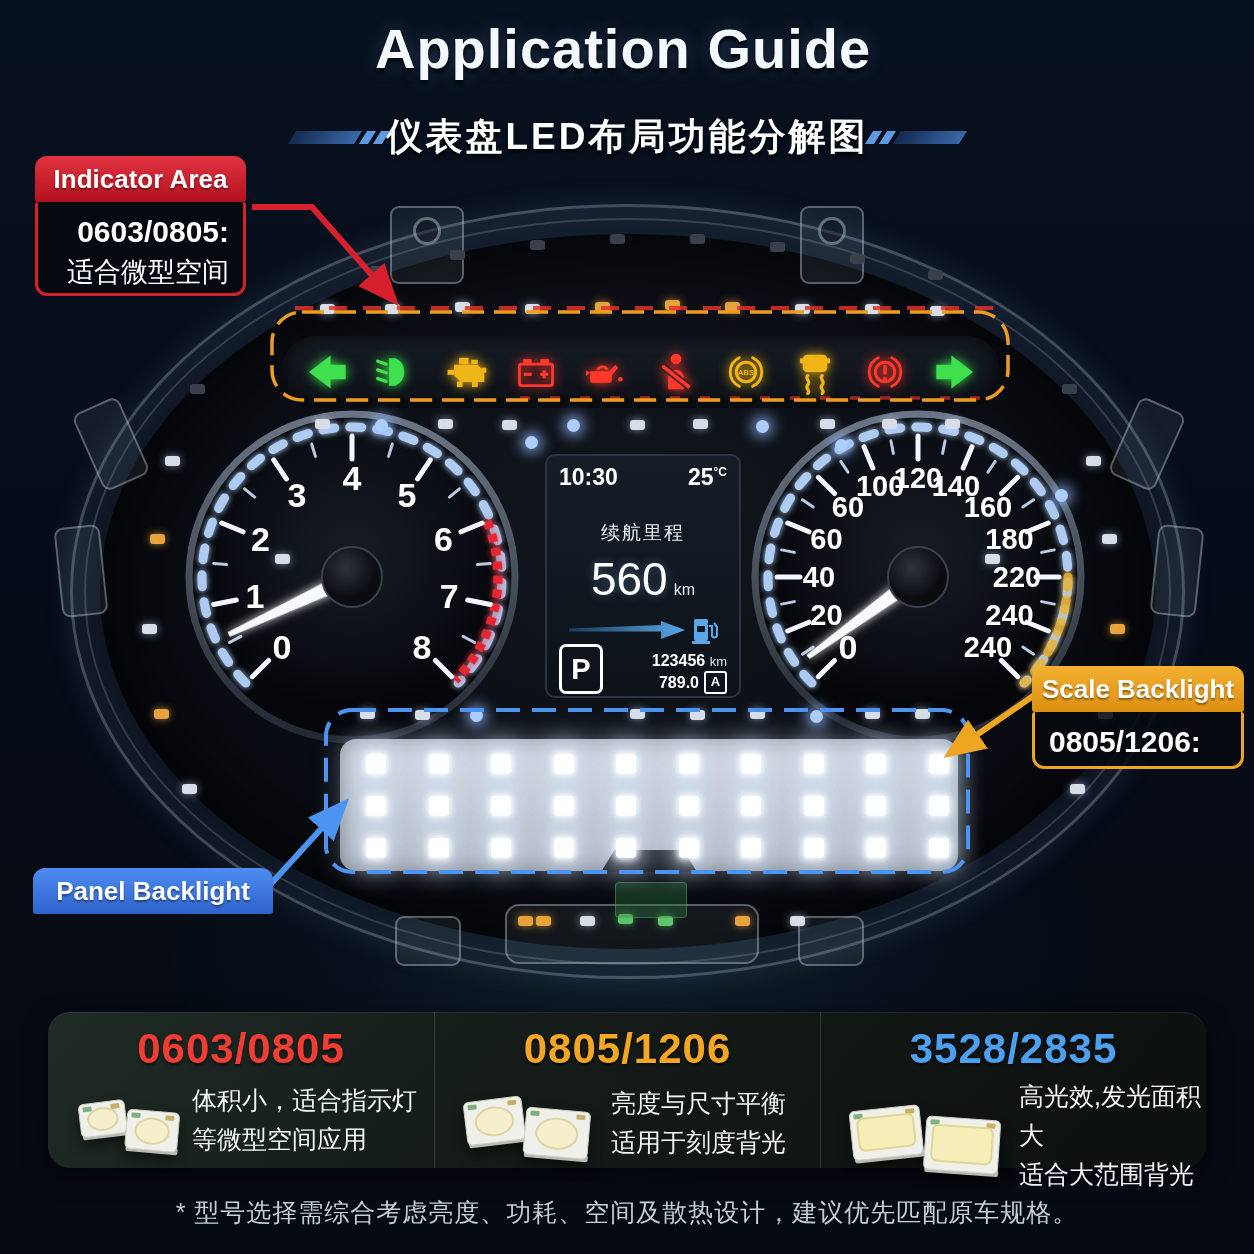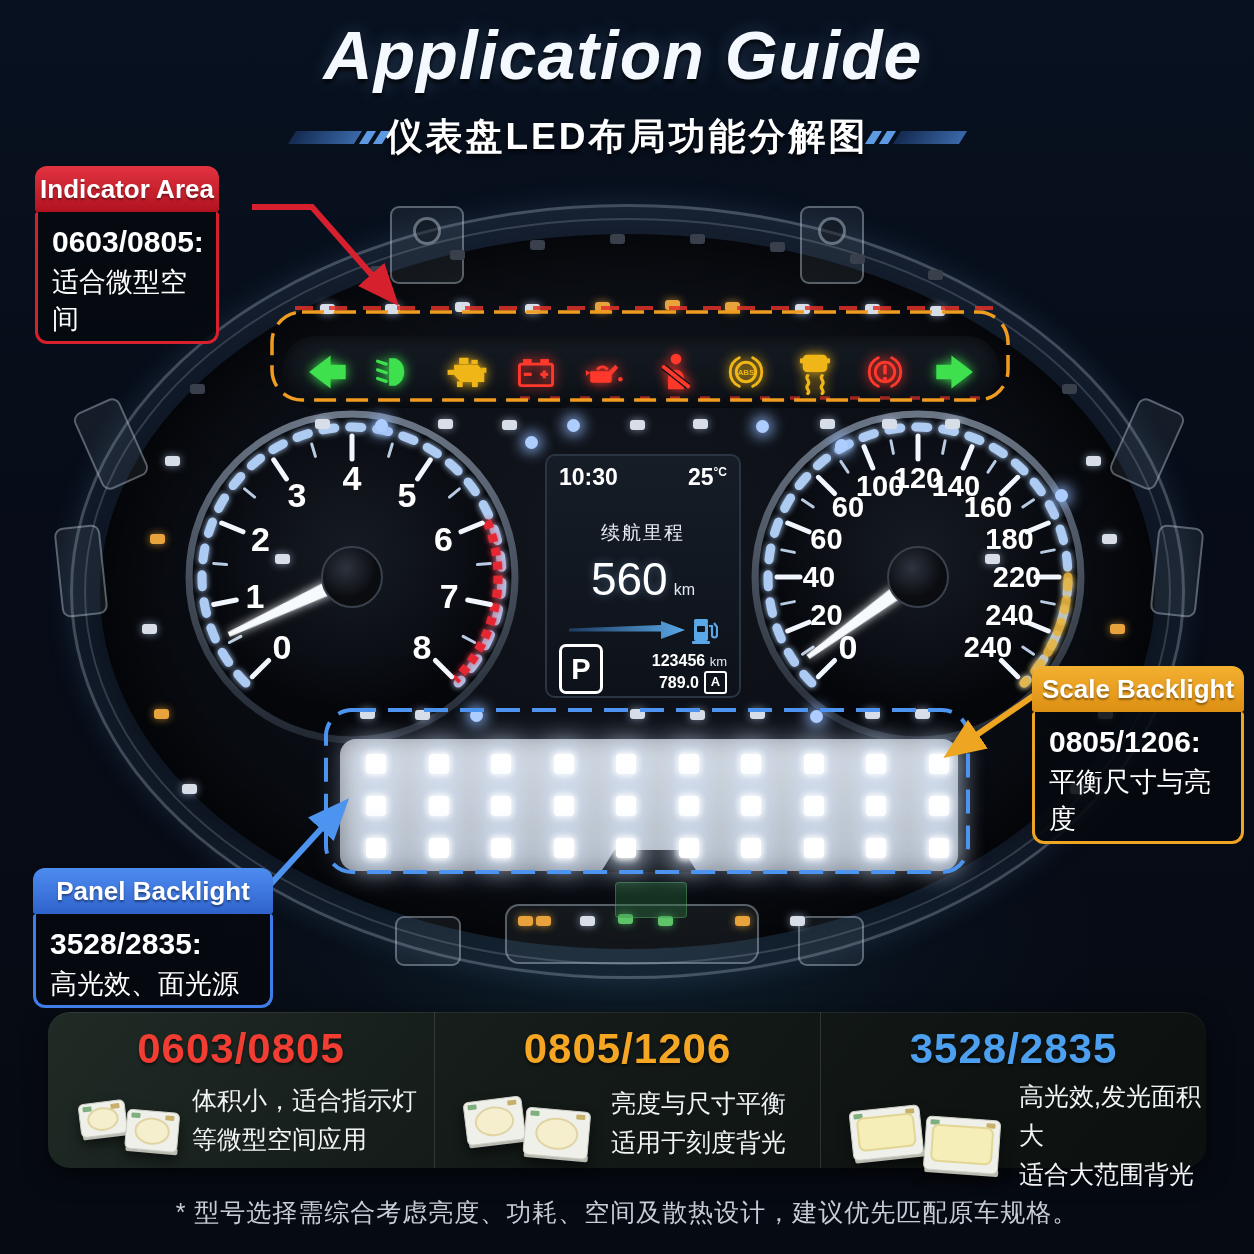--- a/index.html
+++ b/index.html
@@ -2,22 +2,22 @@
 <html><head>
 <meta charset="utf-8">
 <style>
   html,body{margin:0;padding:0;background:#04070d;}
   .stage{position:relative;width:1254px;height:1254px;overflow:hidden;
     font-family:"Liberation Sans","DejaVu Sans",sans-serif;
     background:linear-gradient(180deg,#081120 0%,#070d18 40%,#060a12 100%);}
   .bg-glow{position:absolute;left:170px;top:700px;width:920px;height:480px;border-radius:50%;
     background:radial-gradient(ellipse at center,rgba(40,90,110,.28) 0%,rgba(20,50,70,.12) 45%,rgba(0,0,0,0) 75%);}
   
-  .title{position:absolute;left:0;right:8px;top:16px;text-align:center;font-size:68px;font-weight:800;
-    font-style:italic;color:#f4f8ff;letter-spacing:1px;
+  .title{position:absolute;left:0;right:8px;top:16px;text-align:center;font-size:56px;font-weight:800;
+    color:#f4f8ff;letter-spacing:1px;
     text-shadow:0 4px 4px rgba(0,0,0,.75),0 0 18px rgba(120,170,230,.25);}
   .subtitle-row{position:absolute;left:0;right:0;top:112px;display:flex;align-items:center;justify-content:center;gap:0;}
   .subtitle{font-size:37px;font-weight:bold;color:#ffffff;letter-spacing:3px;text-shadow:0 3px 4px rgba(0,0,0,.8);}
   .dec{display:flex;align-items:center;gap:5px;}
   .dec i{display:block;height:13px;transform:skewX(-32deg);}
   .dec .bar{width:66px;background:linear-gradient(90deg,#142a50,#2e5globals 0);background:linear-gradient(90deg,#142a50,#3a68a8);}
   .dec .tick{width:9px;background:#5d9ae2;}
   
   .callout{position:absolute;z-index:30;}
   .co-head{height:46px;border-radius:12px 12px 3px 3px;display:flex;align-items:center;justify-content:center;
@@ -525,40 +525,35 @@
     </defs>
     <path d="M295,308 H1000" stroke="#e03028" stroke-width="4" stroke-dasharray="18 16" opacity="0.85" fill="none"></path>
     <path d="M520,398 H985" stroke="#e03028" stroke-width="3.5" stroke-dasharray="10 20" opacity="0.7" fill="none"></path>
     <rect x="272" y="312" width="736" height="88" rx="30" fill="none" stroke="#f09c1e" stroke-width="3.5" stroke-dasharray="22 10"></rect>
     <rect x="326" y="710" width="642" height="162" rx="26" fill="none" stroke="#4d94f0" stroke-width="4" stroke-dasharray="24 12"></rect>
     <path d="M252,207 L312,207 L392,298" stroke="#d6202e" stroke-width="6" fill="none" marker-end="url(#ah-red)"></path>
     <path d="M1036,694 L952,752" stroke="#eda522" stroke-width="6" fill="none" marker-end="url(#ah-amber)"></path>
     <path d="M258,898 L342,806" stroke="#4d94f0" stroke-width="6" fill="none" marker-end="url(#ah-blue)"></path>
   </svg>
 
-  <div class="callout co-red" style="left:35px;top:166px;width:184px;">
+  <div class="callout co-red" style="left:35px;top:156px;width:211px;text-align:right;">
     <div class="co-head">Indicator Area</div>
     <div class="co-body">
       <div class="co-spec">0603/0805:</div>
       <div class="co-desc">适合微型空间</div>
     </div>
   </div>
   <div class="callout co-amber" style="left:1032px;top:666px;width:212px;">
     <div class="co-head">Scale Backlight</div>
     <div class="co-body">
       <div class="co-spec">0805/1206:</div>
-      <div class="co-desc">平衡尺寸与亮度</div>
     </div>
   </div>
   <div class="callout co-blue" style="left:33px;top:868px;width:240px;">
     <div class="co-head">Panel Backlight</div>
-    <div class="co-body">
-      <div class="co-spec">3528/2835:</div>
-      <div class="co-desc">高光效、面光源</div>
-    </div>
   </div>
 
   <div class="legend">
     <div class="leg-col">
       <div class="leg-title" id="leg-title-0" style="color: rgb(242, 61, 51);">0603/0805</div>
       <div class="leg-row">
         <span id="chips-0"><svg width="108" height="82" viewBox="0 0 108 82" style="filter:drop-shadow(0 6px 6px rgba(0,0,0,.5))">
               <g transform="translate(4,28) rotate(-7)">
     <rect x="1" y="29" width="46" height="7" rx="2" fill="#b9bbb1"></rect>
     <rect x="0" y="0" width="46" height="33" rx="5" fill="#eff0ea" stroke="#cdcfc6"></rect>

